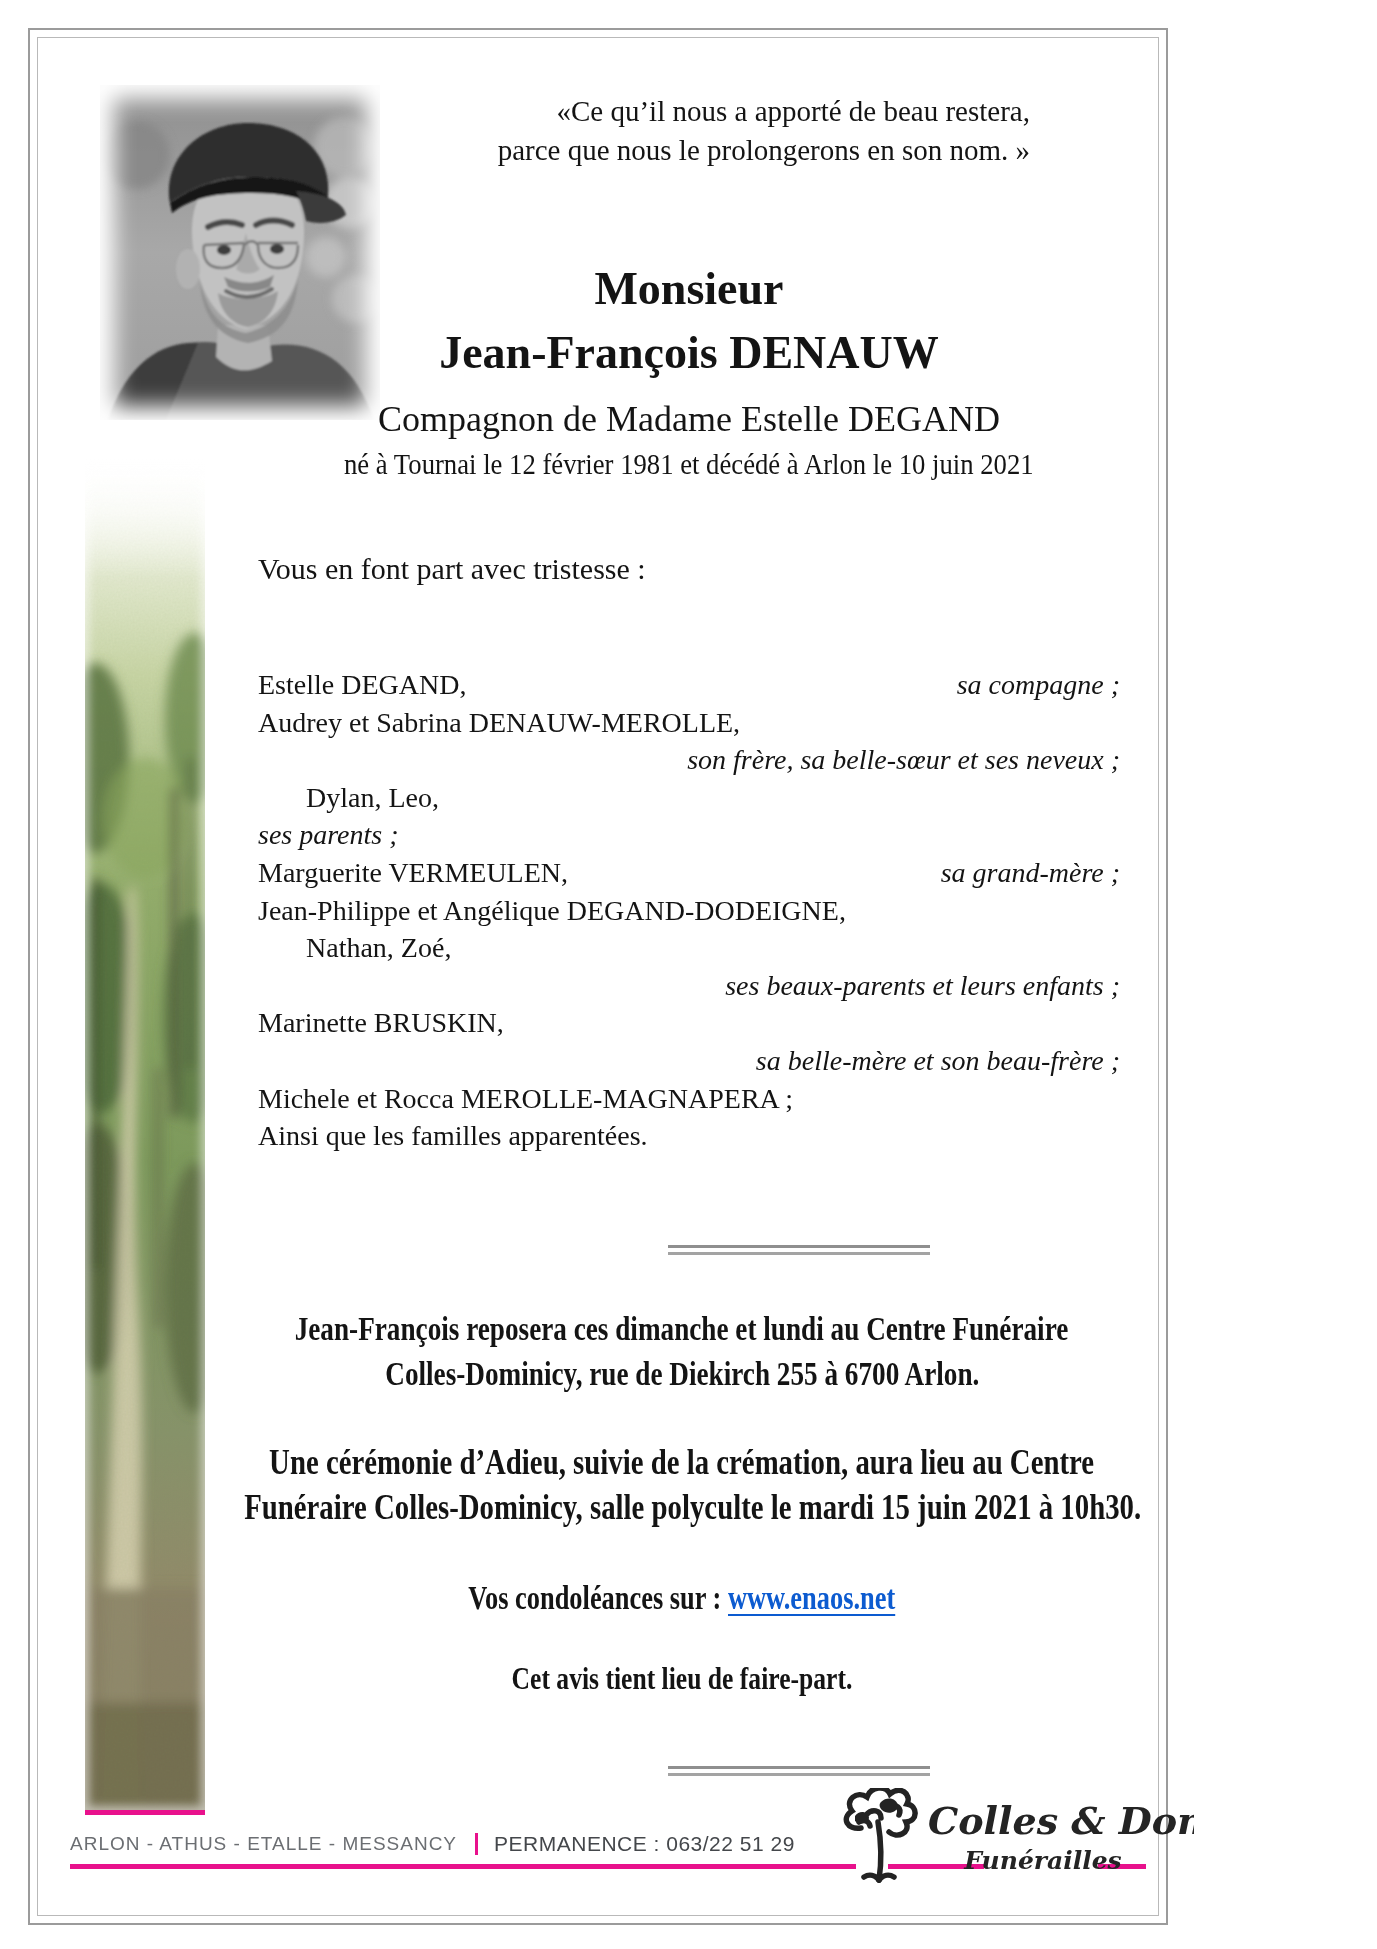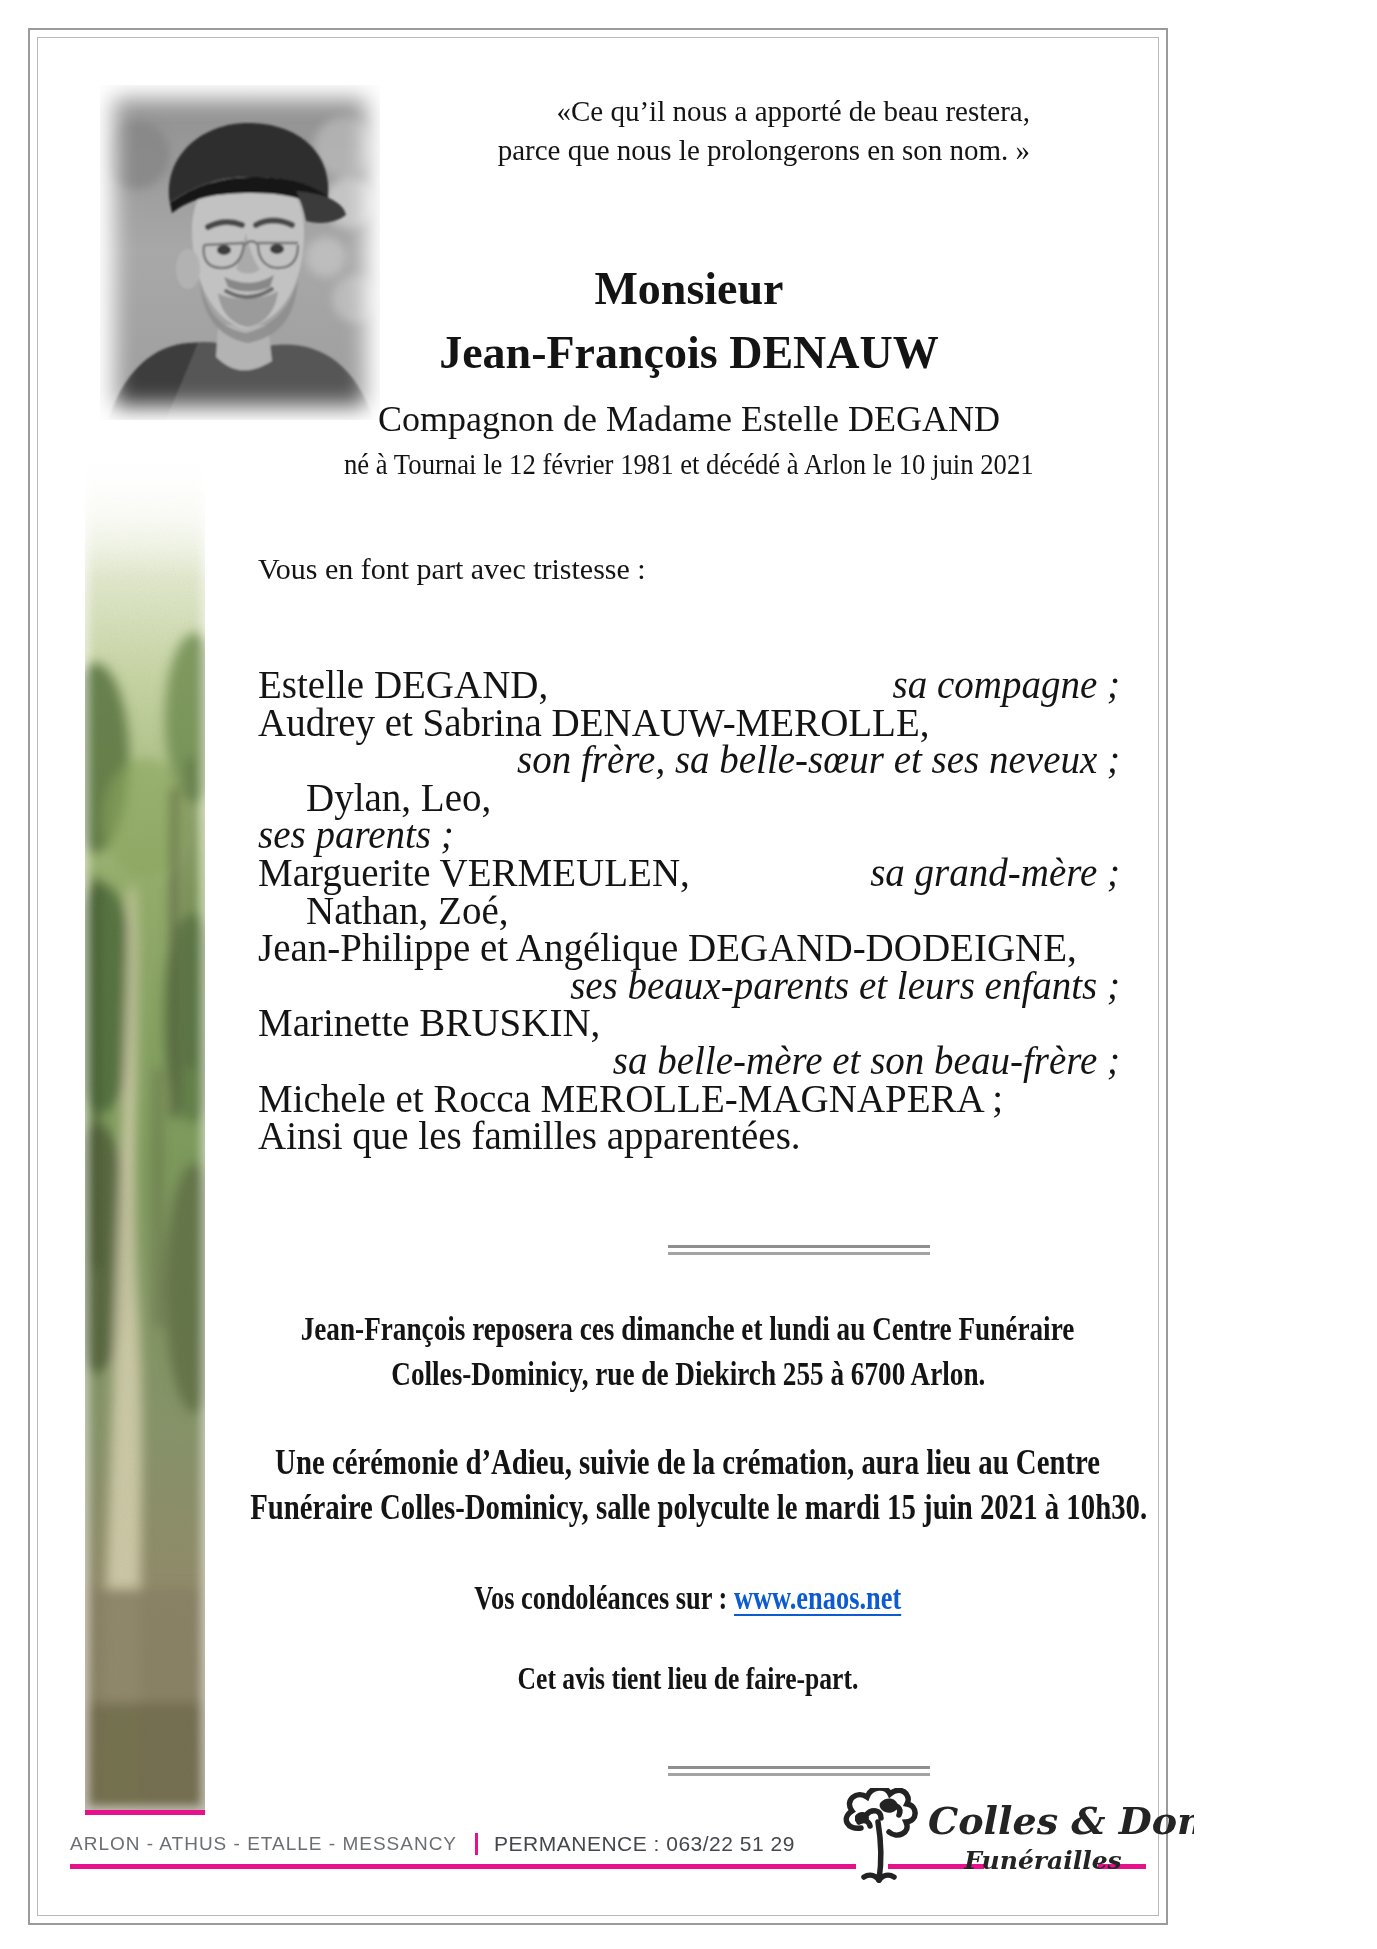--- a/index.html
+++ b/index.html
@@ -24,34 +24,34 @@
   .titles{position:absolute;left:228px;top:258px;width:922px;text-align:center;}
   .salutation{font-size:46px;font-weight:bold;line-height:62px;}
   .dname{font-size:46px;font-weight:bold;line-height:66px;}
   .relationship{font-size:36px;line-height:50px;margin-top:8px;}
   .dates{font-size:29px;line-height:40px;}
   .cond90{display:inline-block;transform:scaleX(0.92);transform-origin:50% 50%;white-space:nowrap;}
 
   .intro{position:absolute;left:258px;top:552px;font-size:30px;}
 
   
-  .family{position:absolute;left:258px;top:666px;width:862px;font-size:39px;font-family:Liberation Serif, serif;}
+  .family{position:absolute;left:258px;top:666px;width:862px;font-size:28px;font-family:Liberation Serif, serif;}
   .frow{display:flex;justify-content:space-between;line-height:37.6px;min-height:37.6px;}
   .fname{white-space:pre;}
   .ind .fname{padding-left:48px;}
   .frel{font-style:italic;white-space:pre;text-align:right;}
 
   
   .divider{position:absolute;left:668px;width:262px;height:4px;
            border-top:3px solid #8f8f8f;border-bottom:3px solid #a3a3a3;}
   .div1{top:1245px;}
   .div2{top:1766px;}
 
   
-  .cblock{position:absolute;left:138px;width:1100px;text-align:center;font-weight:bold;}
+  .cblock{position:absolute;left:132px;width:1100px;text-align:center;font-weight:bold;}
   .cline{line-height:45px;}
   .cond{display:inline-block;transform:scaleX(0.80);transform-origin:50% 50%;white-space:nowrap;}
   .repose{top:1306px;font-size:34px;}
   .service{top:1440px;font-size:36px;text-decoration:underline;}
   .condolences{top:1580px;font-size:33px;}
   .notice{top:1660px;font-size:32px;}
   a.enaos{color:#0c5bd0;text-decoration:underline;text-decoration-thickness:2px;text-underline-offset:5px;}
 
   
   .foot-left{position:absolute;left:70px;top:1832px;font-family:"Liberation Sans",sans-serif;
@@ -199,26 +199,26 @@
       <span class="fname">Dylan, Leo,</span>
       <span class="frel"></span>
     </div>
     <div class="frow">
       <span class="frel">ses parents ;</span>
     </div>
     <div class="frow">
       <span class="fname">Marguerite VERMEULEN,</span>
       <span class="frel">sa grand-mère ;</span>
     </div>
+    <div class="frow">
+      <span class="fname">Jean-Philippe et Angélique DEGAND-DODEIGNE,</span>
+      <span class="frel"></span>
+    </div>
     <div class="frow ind">
       <span class="fname">Nathan, Zoé,</span>
-      <span class="frel"></span>
-    </div>
-    <div class="frow">
-      <span class="fname">Jean-Philippe et Angélique DEGAND-DODEIGNE,</span>
       <span class="frel"></span>
     </div>
     <div class="frow">
       <span class="fname"></span>
       <span class="frel">ses beaux-parents et leurs enfants ;</span>
     </div>
     <div class="frow">
       <span class="fname">Marinette BRUSKIN,</span>
       <span class="frel"></span>
     </div>

